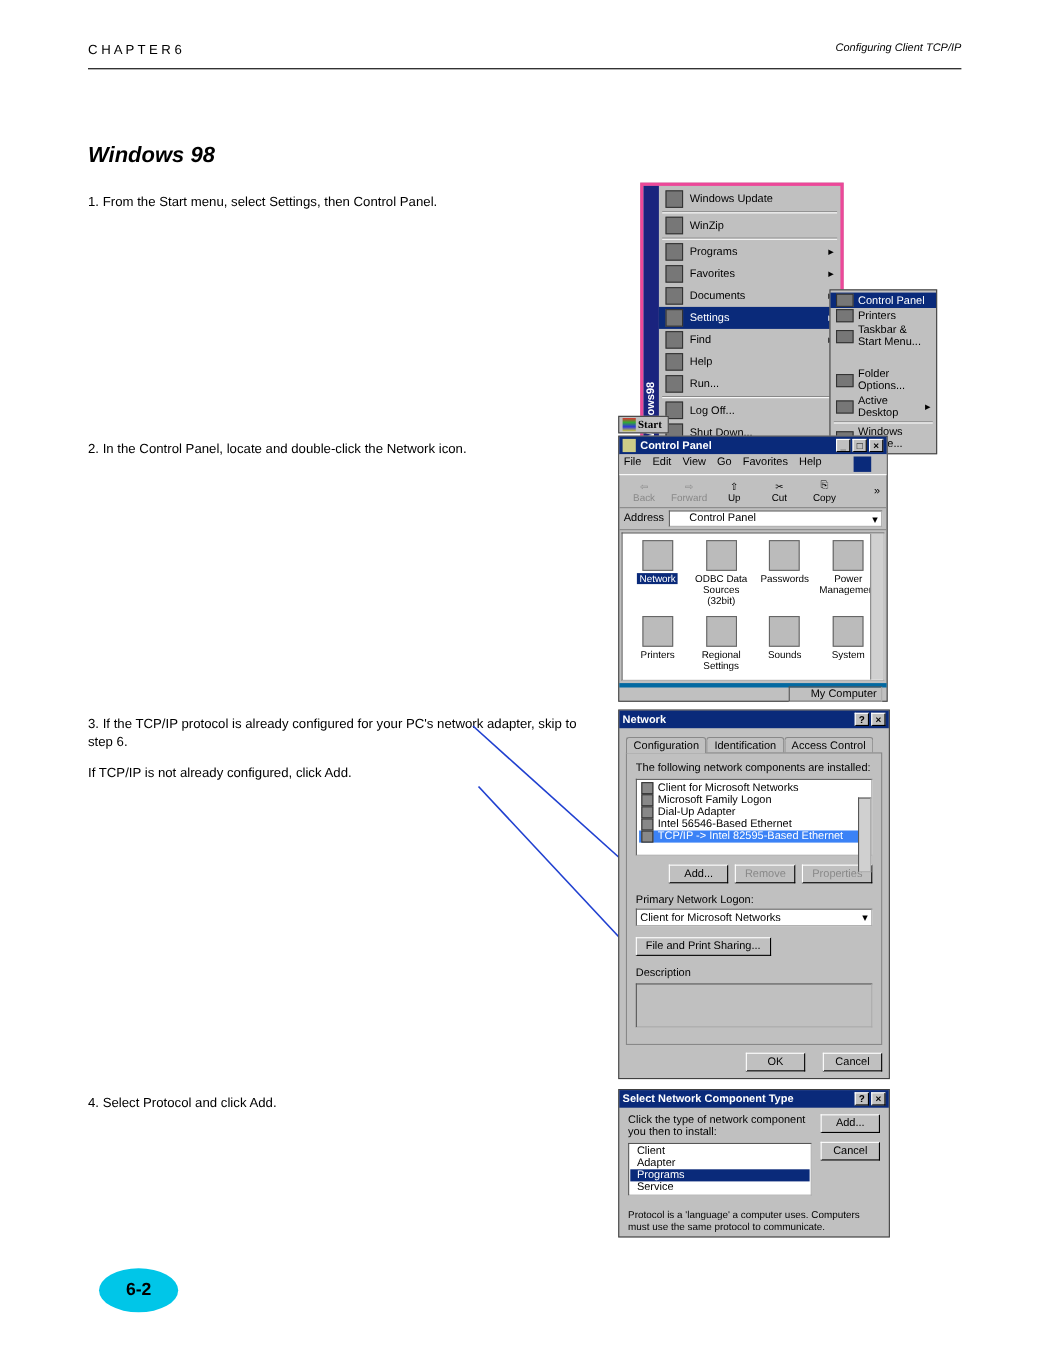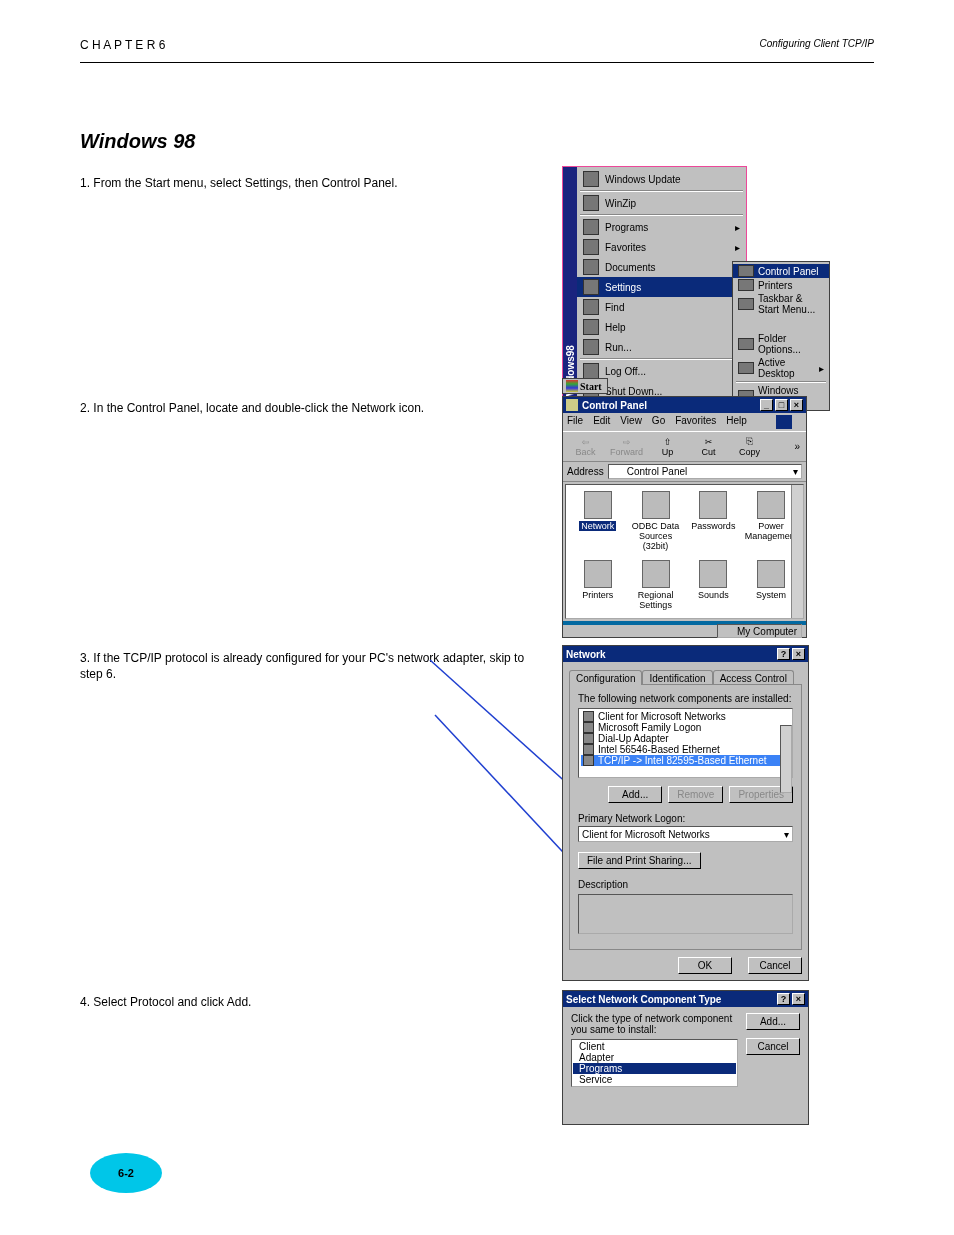--- a/index.html
+++ b/index.html
@@ -63,33 +63,33 @@
     position: absolute;
     left: 90px;
     bottom: 42px;
     width: 72px;
     height: 40px;
     border-radius: 50%;
     background: #00c6e8;
     display: flex;
     align-items: center;
     justify-content: center;
-    font-size: 11px;
+    font-size: 16px;
     font-weight: bold;
     color: #000;
   }
 
   
   .startmenu {
     position: absolute;
-    left: 562px;
+    left: 582px;
     top: 166px;
     width: 185px;
     background: #c0c0c0;
-    border: 1px solid #ec4899;
+    border: 3px solid #ec4899;
     font-family: "MS Sans Serif", Tahoma, sans-serif;
     font-size: 10px;
     display: flex;
   }
   .startmenu .banner {
     width: 14px;
     background: #1a237e;
     color: #fff;
     writing-mode: vertical-rl;
     transform: rotate(180deg);
@@ -326,20 +326,21 @@
 
 <div class="step-block" style="top:175px">
   <span>1. From the Start menu, select Settings, then Control Panel.</span>
 </div>
 <div class="step-block" style="top:400px">
   <span>2. In the Control Panel, locate and double-click the Network icon.</span>
 </div>
 <div class="step-block" style="top:650px">
   <div>3. If the TCP/IP protocol is already configured for your PC's network adapter, skip to step 6.</div>
   <div style="height:12px"></div>
+  <div>If TCP/IP is not already configured, click Add.</div>
 </div>
 <div class="step-block" style="top:994px">
   <span>4. Select Protocol and click Add.</span>
 </div>
 
 <svg class="arrow-svg" style="left:400px;top:640px;width:220px;height:250px">
   <defs>
       <marker id="ah" markerWidth="8" markerHeight="8" refX="6" refY="3" orient="auto">
         <path d="M0,0 L6,3 L0,6 Z" fill="#2040d0"></path>
       </marker>
@@ -565,21 +566,21 @@
 
 <div class="snc">
   <div class="titlebar">
     <span>Select Network Component Type</span>
     <span style="flex:1"></span>
     <span class="tbbtn">?</span>
     <span class="tbbtn">×</span>
   </div>
   <div class="body">
     <div class="leftcol">
-      <div>Click the type of network component you same to install:</div>
+      <div>Click the type of network component you then to install:</div>
       <div class="list">
         <div class="row">
             <span class="miniico"></span>
             <span>Client</span>
           </div>
         <div class="row">
             <span class="miniico"></span>
             <span>Adapter</span>
           </div>
         <div class="row sel">
@@ -590,15 +591,16 @@
             <span class="miniico"></span>
             <span>Service</span>
           </div>
       </div>
     </div>
     <div class="rightcol">
       <div class="w98btn">Add...</div>
       <div class="w98btn">Cancel</div>
     </div>
   </div>
+  <div class="desc">Protocol is a 'language' a computer uses. Computers must use the same protocol to communicate.</div>
 </div>
 
 <div class="page-badge">6-2</div>
 
 </body></html>

